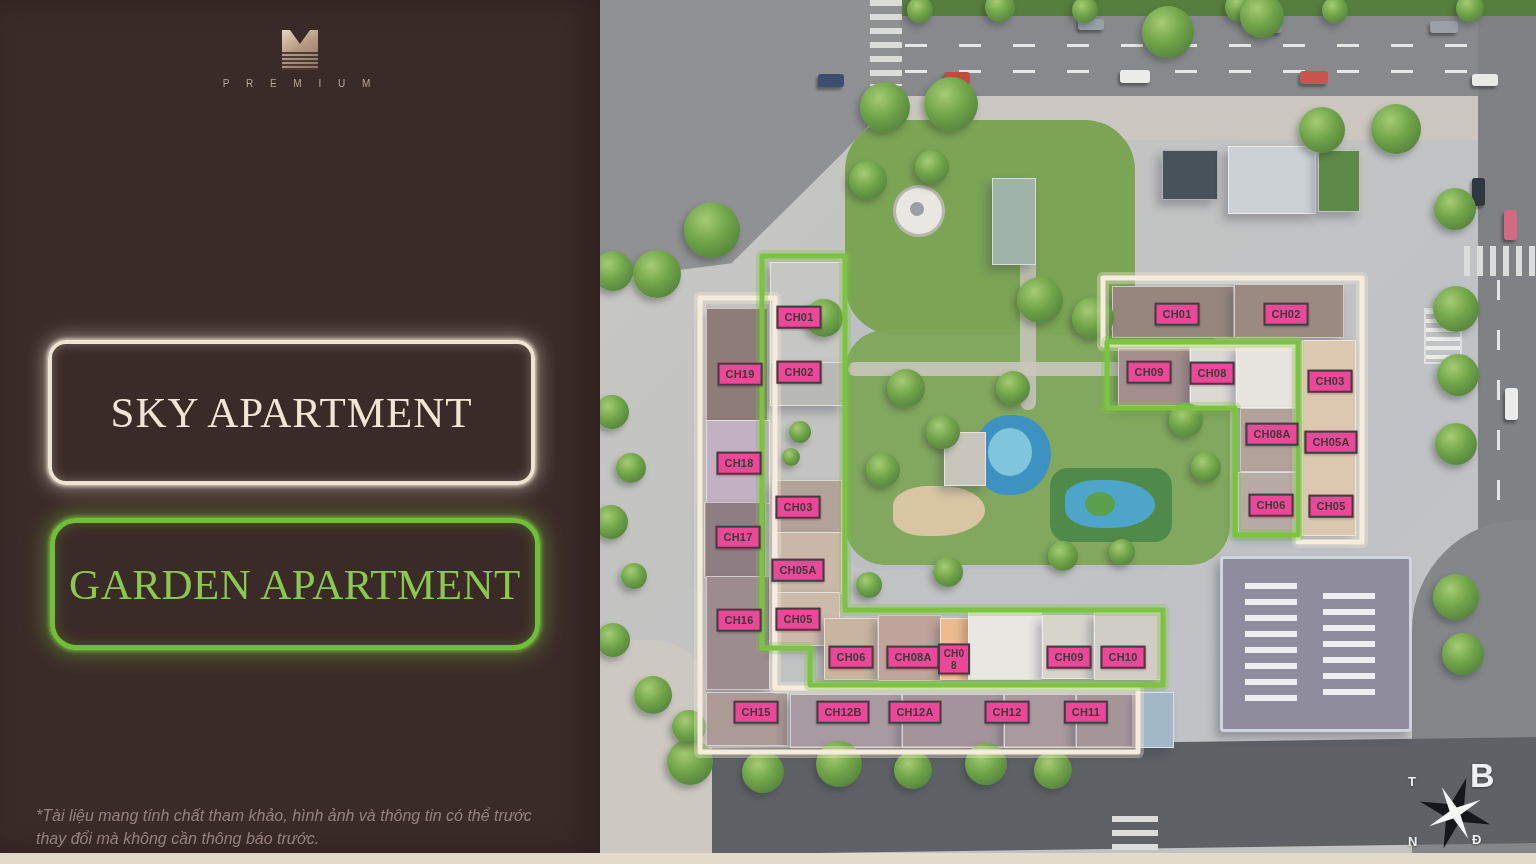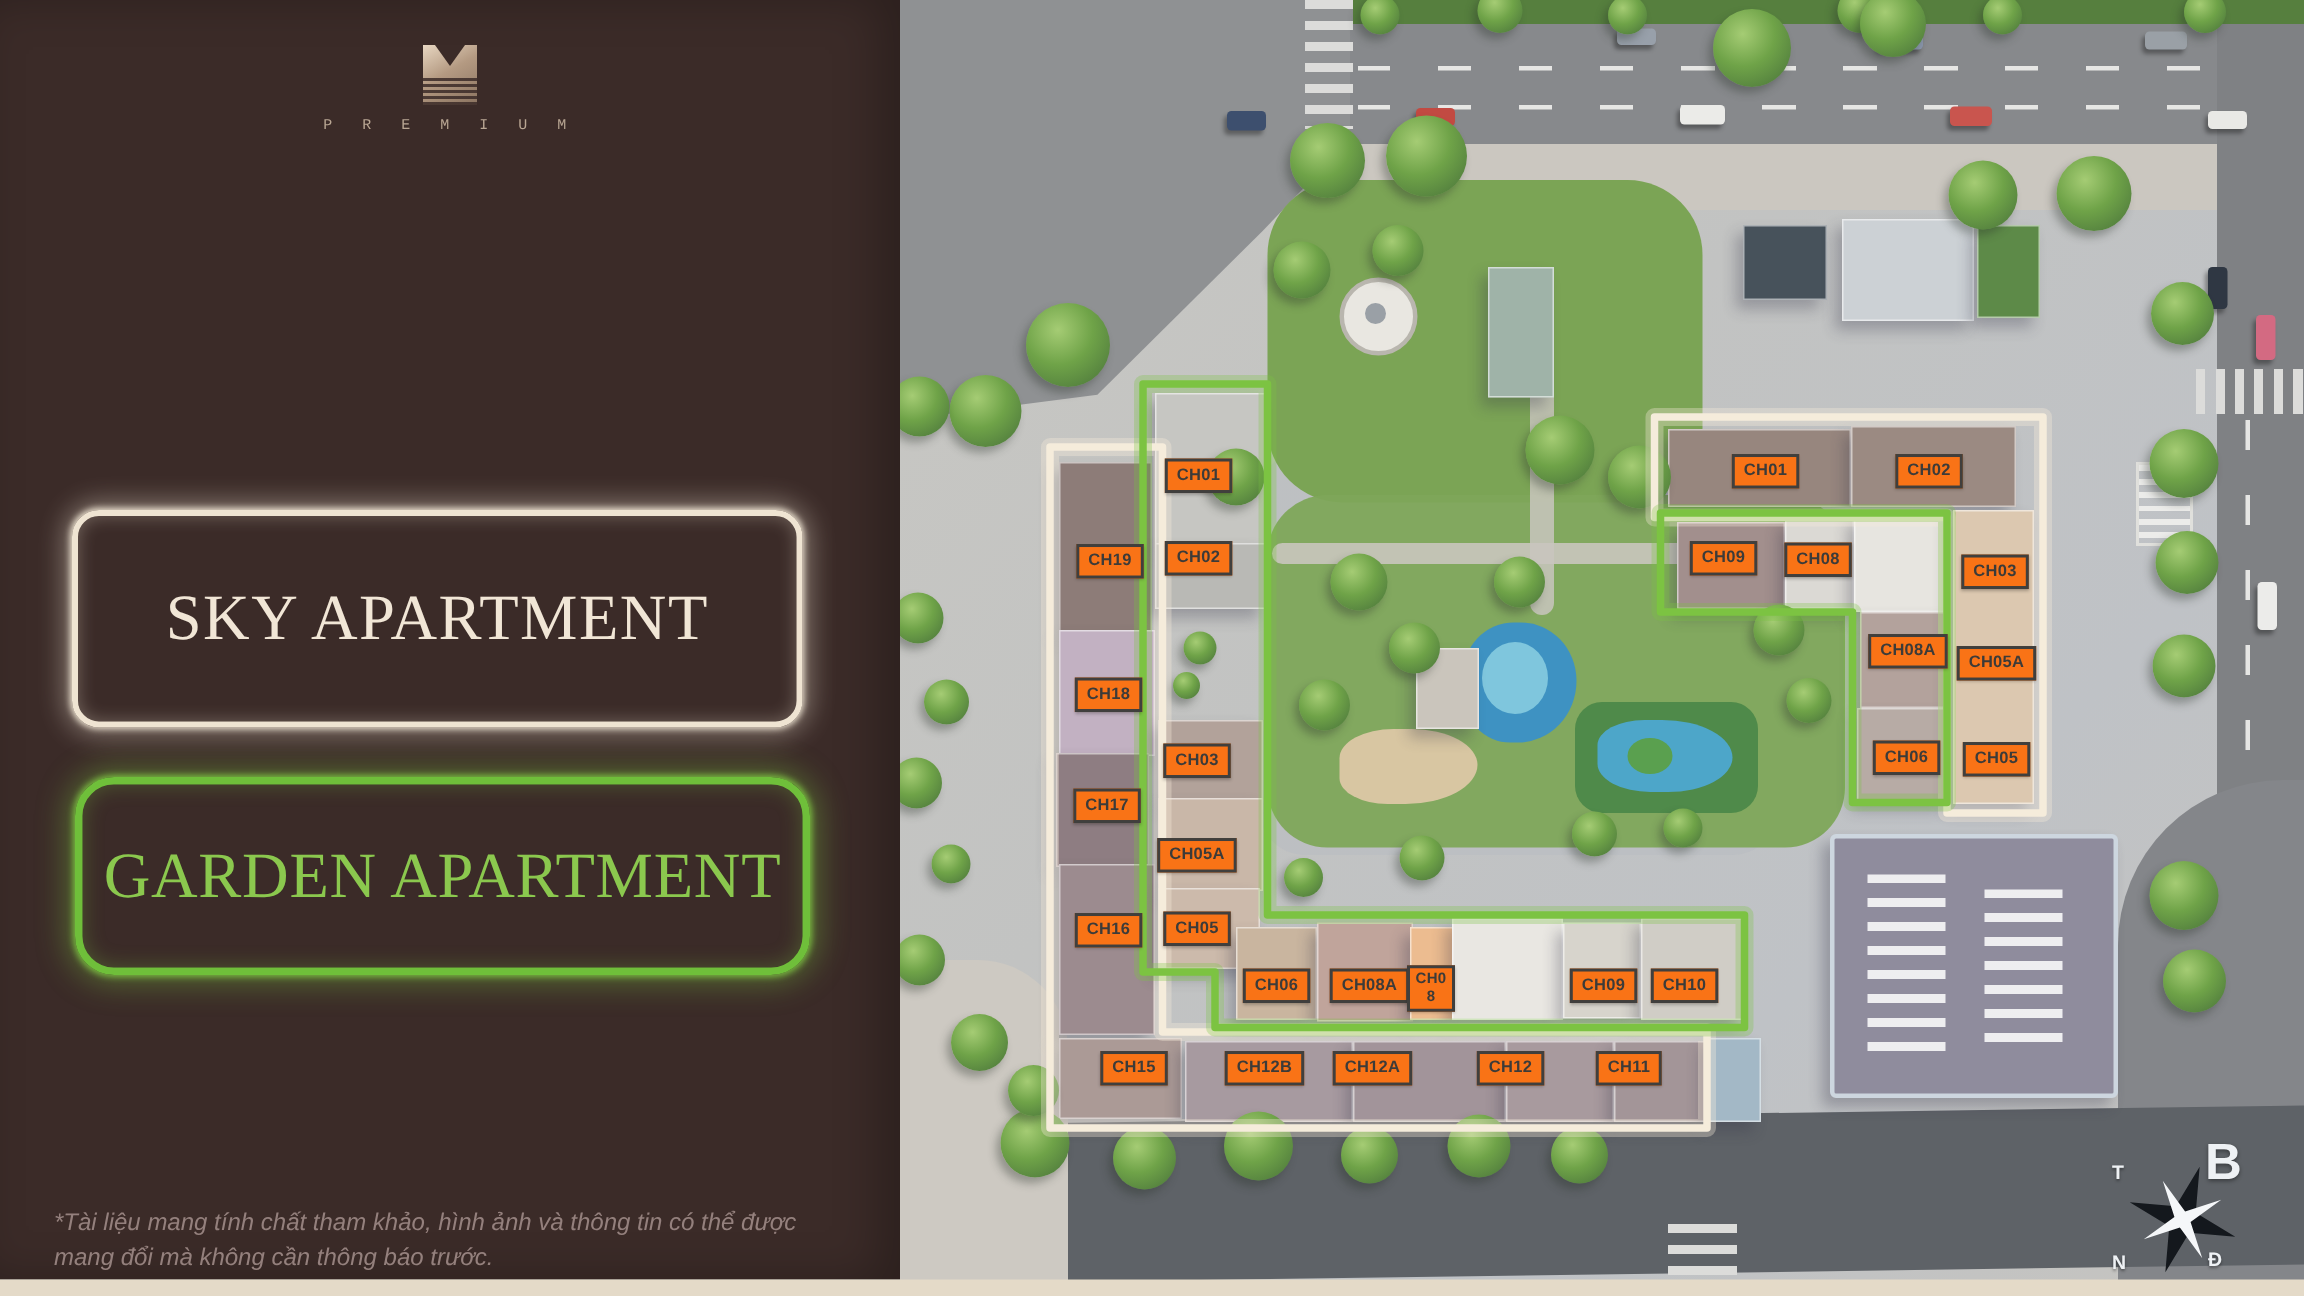--- a/index.html
+++ b/index.html
@@ -56,21 +56,21 @@
   .bld{position:absolute;z-index:8;border:1px solid rgba(255,255,255,.55);
     box-shadow:-5px 6px 9px rgba(50,50,70,.30);}
   .bld.amenity{border:3px solid #cdd6df;border-radius:4px;
     background-image:
       repeating-linear-gradient(180deg,rgba(255,255,255,.85) 0 6px,rgba(0,0,0,0) 6px 16px),
       repeating-linear-gradient(180deg,rgba(255,255,255,.85) 0 6px,rgba(0,0,0,0) 6px 16px);
     background-repeat:no-repeat,no-repeat;
     background-size:52px 118px,52px 108px;
     background-position:22px 24px,100px 34px;}
   .unit{position:absolute;transform:translate(-50%,-50%);z-index:14;
-    background:#f97316;border:2px solid #403f3d;color:#3c3b39;
+    background:#ec4899;border:2px solid #403f3d;color:#3c3b39;
     font:bold 11px/1.15 "Liberation Sans",sans-serif;padding:3px 6px;
     letter-spacing:.2px;white-space:nowrap;box-shadow:0 1px 2px rgba(0,0,0,.25);}
   .unit.stack{white-space:normal;width:22px;text-align:center;padding:2px 3px;
     font-size:10px;word-break:break-all;}
 
   #outlines{position:absolute;left:0;top:0;z-index:10;pointer-events:none;}
 
   
   .compass{left:1396px;top:762px;width:140px;height:100px;z-index:15;color:#eef1f4;}
   .compass .big-n{position:absolute;left:74px;top:-6px;font-size:34px;font-weight:bold;
@@ -87,21 +87,21 @@
   .brand{position:absolute;left:150px;top:30px;width:300px;text-align:center;}
   .monogram{display:inline-block;width:36px;height:40px;position:relative;
     background:linear-gradient(150deg,#e8d7c2 0%,#b49a82 45%,#8a7360 100%);}
   .monogram:before{content:"";position:absolute;left:8px;top:0;width:0;height:0;
     border-left:10px solid rgba(0,0,0,0);border-right:10px solid rgba(0,0,0,0);
     border-top:14px solid #3b2b28;}
   .monogram:after{content:"";position:absolute;left:0;bottom:0;width:36px;height:18px;
     background:repeating-linear-gradient(180deg,rgba(59,43,40,.85) 0 2px,rgba(0,0,0,0) 2px 4px);}
   .brand-title{margin-top:10px;font-family:"Liberation Serif",serif;font-size:21px;
     letter-spacing:2.5px;color:#cdb9a6;white-space:nowrap;}
-  .brand-sub{margin-top:4px;font-family:Liberation Mono, monospace;font-size:10px;
+  .brand-sub{margin-top:4px;font-family:Liberation Sans, sans-serif;font-size:10px;
     letter-spacing:7px;color:#b9a693;}
   .badge{position:absolute;display:flex;align-items:center;justify-content:center;
     font-family:"Liberation Serif",serif;white-space:nowrap;}
   .badge-sky{left:48px;top:340px;width:479px;height:137px;border:4px solid #efe4d2;
     border-radius:18px;color:#f1e6d6;font-size:43px;letter-spacing:1px;
     box-shadow:0 0 4px 1px rgba(248,238,220,.9),0 0 18px 5px rgba(248,238,220,.40),
                inset 0 0 12px rgba(248,238,220,.30);}
   .badge-garden{left:50px;top:518px;width:480px;height:122px;border:5px solid #6fbf3a;
     border-radius:26px;color:#8bc84e;font-size:43px;letter-spacing:.5px;
     box-shadow:0 0 4px 1px rgba(125,194,66,.9),0 0 20px 6px rgba(125,194,66,.40),
@@ -304,17 +304,17 @@
     <span class="dir e">Đ</span>
   </div>
 
   <aside class="abs panel">
     <div class="brand">
       <span class="monogram"></span>
       <div class="brand-sub">P R E M I U M</div>
     </div>
     <div class="badge badge-garden">GARDEN APARTMENT</div>
     <div class="badge badge-sky">SKY APARTMENT</div>
-    <p class="disclaimer">*Tài liệu mang tính chất tham khảo, hình ảnh và thông tin có thể được mang đổi mà không cần thông báo trước.</p>
+    <p class="disclaimer">*Tài liệu mang tính chất tham khảo, hình ảnh và thông tin có thể trước thay đổi mà không cần thông báo trước.</p>
   </aside>
 
   <div class="abs bottom-strip"></div>
 </div>
 
 </body></html>

